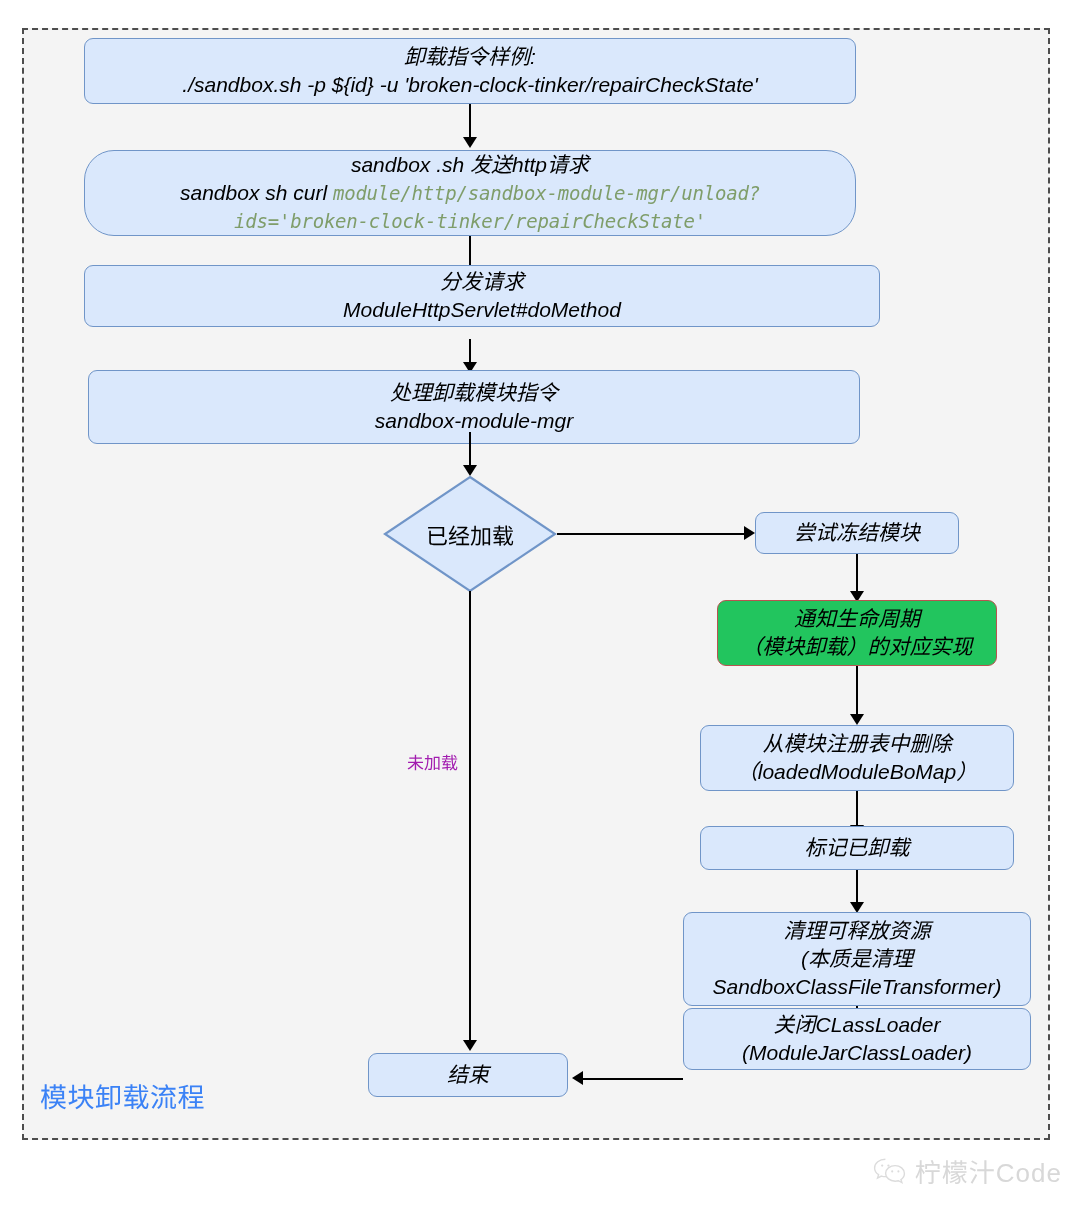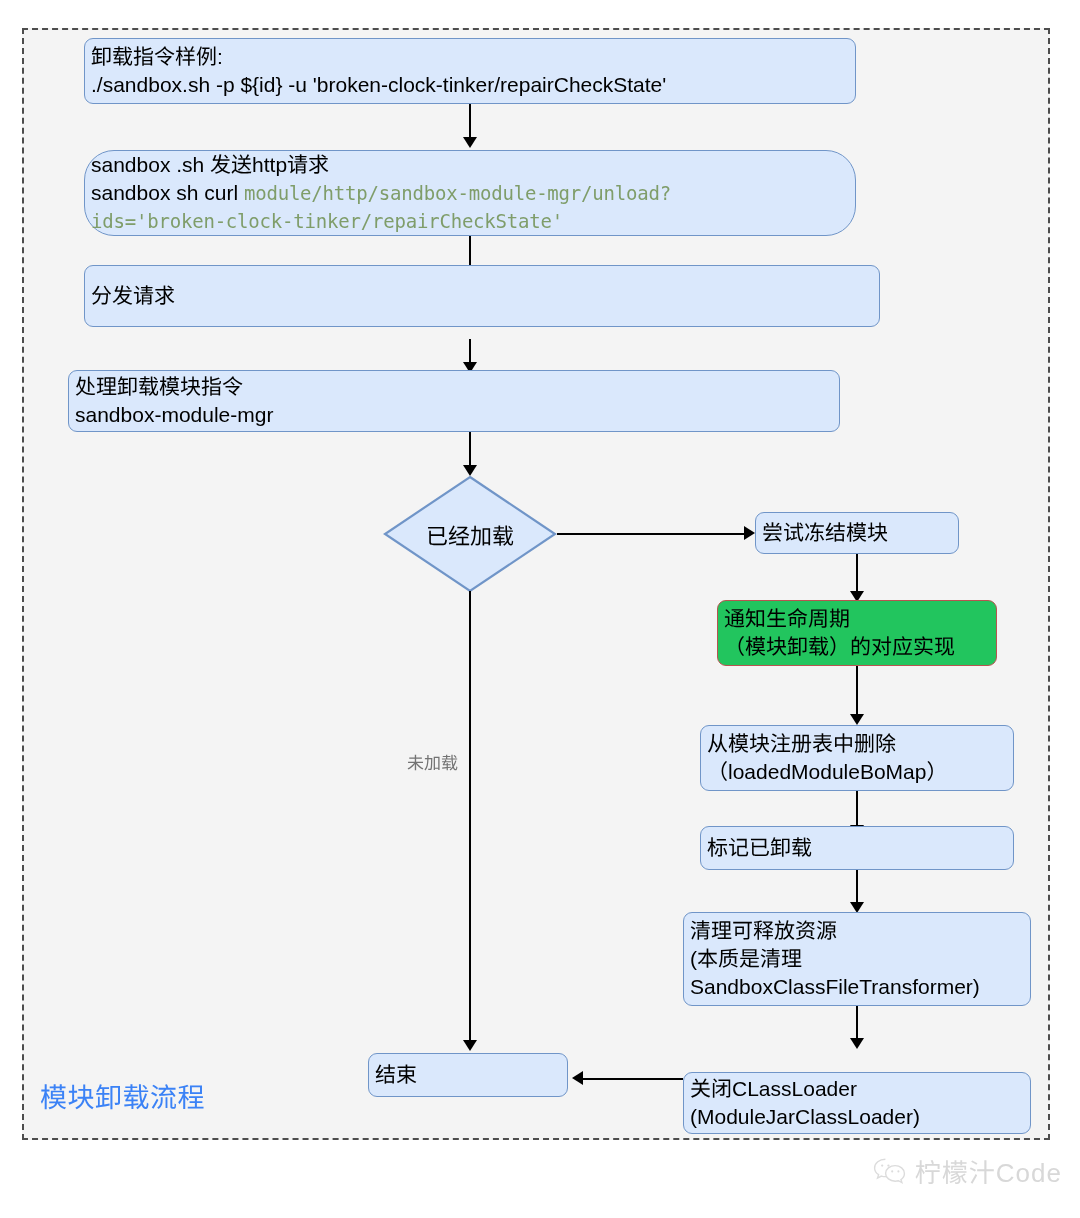--- a/index.html
+++ b/index.html
@@ -38,24 +38,26 @@
   
   .node {
     position: absolute;
     box-sizing: border-box;
     background: #dae8fc;
     border: 1.6px solid #7095c8;
     border-radius: 9px;
     display: flex;
     align-items: center;
     justify-content: center;
+    text-align: center;
     color: #000000;
     font-size: 21px;
     line-height: 1.34;
     padding: 2px 6px;
+    font-style: italic;
   }
   .node.red {
     background: #22c55e;
     border-color: #b85450;
   }
   .node .txt { display: block; width: 100%; }
   .mono {
     font-family: "DejaVu Sans Mono", "Liberation Mono", monospace;
     color: #7f9d6a;
     font-size: 19px;
@@ -106,21 +108,21 @@
   .arrow-left {
     position: absolute;
     width: 0; height: 0;
     border-top: 7px solid transparent;
     border-bottom: 7px solid transparent;
     border-right: 11px solid #000000;
   }
   .edge-label {
     position: absolute;
     font-size: 17px;
-    color: #737373;
+    color: #a21caf;
     background: #f4f4f4;
     padding: 1px 3px;
     white-space: nowrap;
   }
   
   .watermark {
     position: absolute;
     right: 18px;
     top: 1152px;
     display: flex;
@@ -155,26 +157,27 @@
       <span>sandbox sh curl </span><span class="mono">module/http/sandbox-module-mgr/unload?</span><br>
       <span class="mono">ids='broken-clock-tinker/repairCheckState'</span>
     </span>
   </div>
   <div class="vline" style="left:469px; top:236px; height:32px;"></div>
   <div class="arrow-down" style="left:463px; top:265px;"></div>
 
   <div class="node" style="left:84px; top:265px; width:796px; height:62px;">
     <span class="txt">
       <span>分发请求</span><br>
+      <span>ModuleHttpServlet#doMethod</span>
     </span>
   </div>
   <div class="vline" style="left:469px; top:339px; height:26px;"></div>
   <div class="arrow-down" style="left:463px; top:362px;"></div>
 
-  <div class="node" style="left:68px; top:370px; width:772px; height:62px;">
+  <div class="node" style="left:88px; top:370px; width:772px; height:74px;">
     <span class="txt">
       <span>处理卸载模块指令</span><br>
       <span>sandbox-module-mgr</span>
     </span>
   </div>
   <div class="vline" style="left:469px; top:432px; height:36px;"></div>
   <div class="arrow-down" style="left:463px; top:465px;"></div>
 
   <div class="diamond" style="left:383px; top:475px; width:174px; height:118px;">
     <svg class="shape" viewBox="0 0 174 118" preserveAspectRatio="none">
@@ -223,21 +226,21 @@
   <div class="node" style="left:683px; top:912px; width:348px; height:94px;">
     <span class="txt">
       <span>清理可释放资源</span><br>
       <span>(本质是清理</span><br>
       <span>SandboxClassFileTransformer)</span>
     </span>
   </div>
   <div class="vline" style="left:856px; top:1006px; height:35px;"></div>
   <div class="arrow-down" style="left:850px; top:1038px;"></div>
 
-  <div class="node" style="left:683px; top:1072px; width:348px; height:62px;">
+  <div class="node" style="left:683px; top:1008px; width:348px; height:62px;">
     <span class="txt">
       <span>关闭CLassLoader</span><br>
       <span>(ModuleJarClassLoader)</span>
     </span>
   </div>
 
   <div class="hline" style="left:583px; top:1078px; width:100px;"></div>
   <div class="arrow-left" style="left:572px; top:1071px;"></div>
 
   <div class="node" style="left:368px; top:1053px; width:200px; height:44px;">

